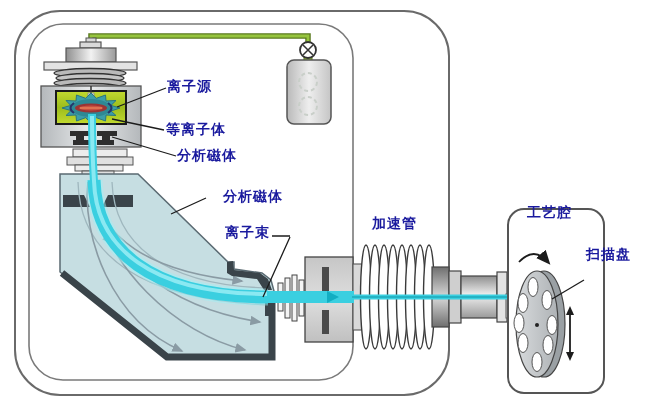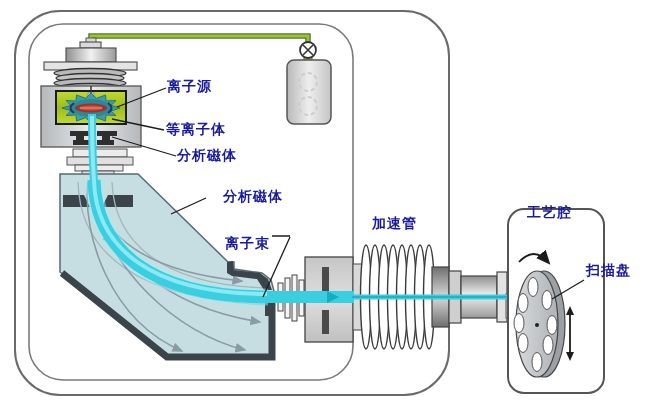--- a/index.html
+++ b/index.html
@@ -233,18 +233,18 @@
     <path d="M206,198 L171,214"></path>
     <path d="M272,236 L290,236 M290,237 L263,297"></path>
     <path d="M584,280 L552,299"></path>
   </g>
 </svg>
 
 <div class="lbl" style="left:167px;top:79px">离子源</div>
 <div class="lbl" style="left:166px;top:122px">等离子体</div>
 <div class="lbl" style="left:177px;top:148px">分析磁体</div>
 <div class="lbl" style="left:223px;top:189px">分析磁体</div>
-<div class="lbl" style="left:225px;top:236px">离子束</div>
+<div class="lbl" style="left:225px;top:225px">离子束</div>
 <div class="lbl" style="left:372px;top:216px">加速管</div>
 <div class="lbl" style="left:527px;top:205px">工艺腔</div>
-<div class="lbl" style="left:586px;top:263px">扫描盘</div>
+<div class="lbl" style="left:586px;top:247px">扫描盘</div>
 
 </div>
 
 </body></html>

